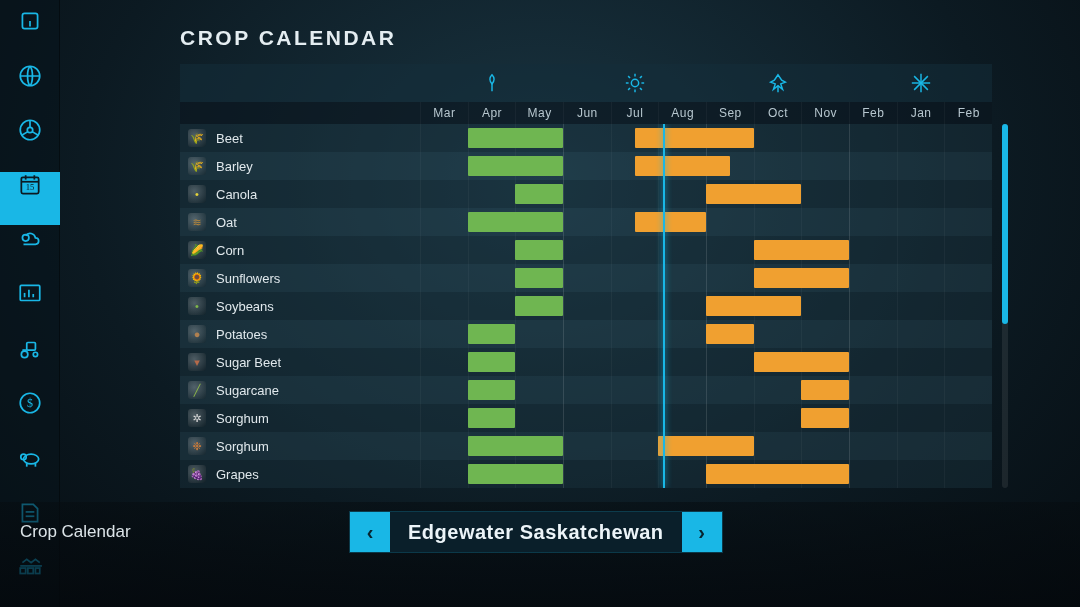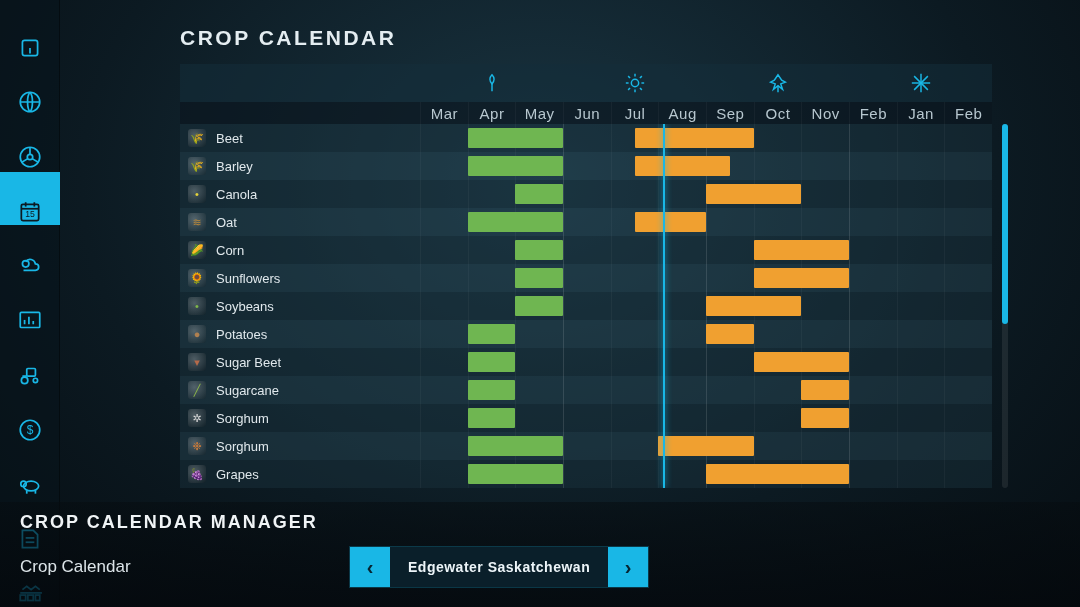--- a/index.html
+++ b/index.html
@@ -12,22 +12,22 @@
 
   
   .sidebar {
     position: absolute; left: 0; top: 0; bottom: 0; width: 60px;
     background: rgba(8, 20, 28, 0.55);
     display: flex; flex-direction: column; align-items: center;
     padding-top: 8px; gap: 2px;
     border-right: 1px solid rgba(0,0,0,0.4);
   }
   .sidebar-item {
-    width: 60px; height: 56px; display: flex; align-items: flex-end; justify-content: center;
-    color: #19b7e6; cursor: pointer;
+    width: 60px; height: 56px; display: flex; align-items: flex-start; justify-content: center;
+    color: #19b7e6; cursor: pointer; font-family: Liberation Serif, serif;
   }
   .sidebar-item.active {
     background: #19b7e6; color: #0c1a22;
   }
   .sidebar-item .icon { width: 26px; height: 26px; display:flex; align-items:center; justify-content:center; }
   .sidebar-item svg { stroke: currentColor; fill: none; stroke-width: 1.6; }
 
   
   .content {
     position: absolute; left: 60px; right: 0; top: 0; bottom: 105px;
@@ -44,21 +44,21 @@
   .season-row {
     display: flex; height: 38px;
     background: rgba(20,45,58,0.55);
   }
   .season-row .label-col { width: 240px; }
   .season-cell { flex: 1 1 0; display:flex; align-items:center; justify-content:center; color:#19b7e6; }
   .season-cell svg { width:22px; height:22px; stroke:#19b7e6; fill:none; stroke-width:1.6;}
 
   
   .month-row {
-    display:flex; height:22px; background: rgba(10,22,30,0.65); font-size:15px; color:#b7c7cf; letter-spacing:0.5px;
+    display:flex; height:22px; background: rgba(10,22,30,0.65); font-size:12px; color:#b7c7cf; letter-spacing:0.5px;
   }
   .month-row .label-col { width:240px; }
   .month-cell { flex:1 1 0; display:flex; align-items:center; justify-content:center; border-left:1px solid rgba(255,255,255,0.04);}
 
   
   .rows-viewport { height: 364px; overflow:hidden; position:relative; }
   .crop-row {
     display:flex; height:28px; align-items:stretch; position:relative;
     background: rgba(40,70,85,0.45);
   }
@@ -110,21 +110,21 @@
     display:flex; align-items:stretch; height:40px; background:#0a1f2a;
     box-shadow: 0 0 0 1px rgba(25,183,230,0.25);
   }
   .sel-btn {
     width:40px; background:#19b7e6; color:#072531;
     display:flex; align-items:center; justify-content:center; cursor:pointer;
     font-size:20px; font-weight:700;
   }
   .sel-value {
     min-width:160px; padding:0 18px; display:flex; align-items:center; justify-content:center;
-    font-size:14px; font-weight:600; color:#ecf4f8; letter-spacing:0.5px;
+    font-size:20px; font-weight:600; color:#ecf4f8; letter-spacing:0.5px;
   }
   .footer-hint { font-size:13px; color:#9fb3bd; margin-left:80px;}
 </style>
 </head>
 <body>
 
 <div class="sidebar" id="sidebar">
     <div class="sidebar-item">
       <span class="icon">
         <svg viewBox="0 0 24 24">
@@ -582,21 +582,20 @@
         </div>
       </div>
 
     <div class="scroll-track">
       <div class="scroll-thumb"></div>
     </div>
   </div>
 </div>
 
 <div class="footer">
-  <div class="footer-title">CROP CALENDAR MANAGER</div>
   <div class="footer-row">
     <div class="footer-label">Crop Calendar</div>
     <div class="selector">
       <div class="sel-btn">‹</div>
       <div class="sel-value">Edgewater Saskatchewan</div>
       <div class="sel-btn">›</div>
     </div>
   </div>
 </div>
 

